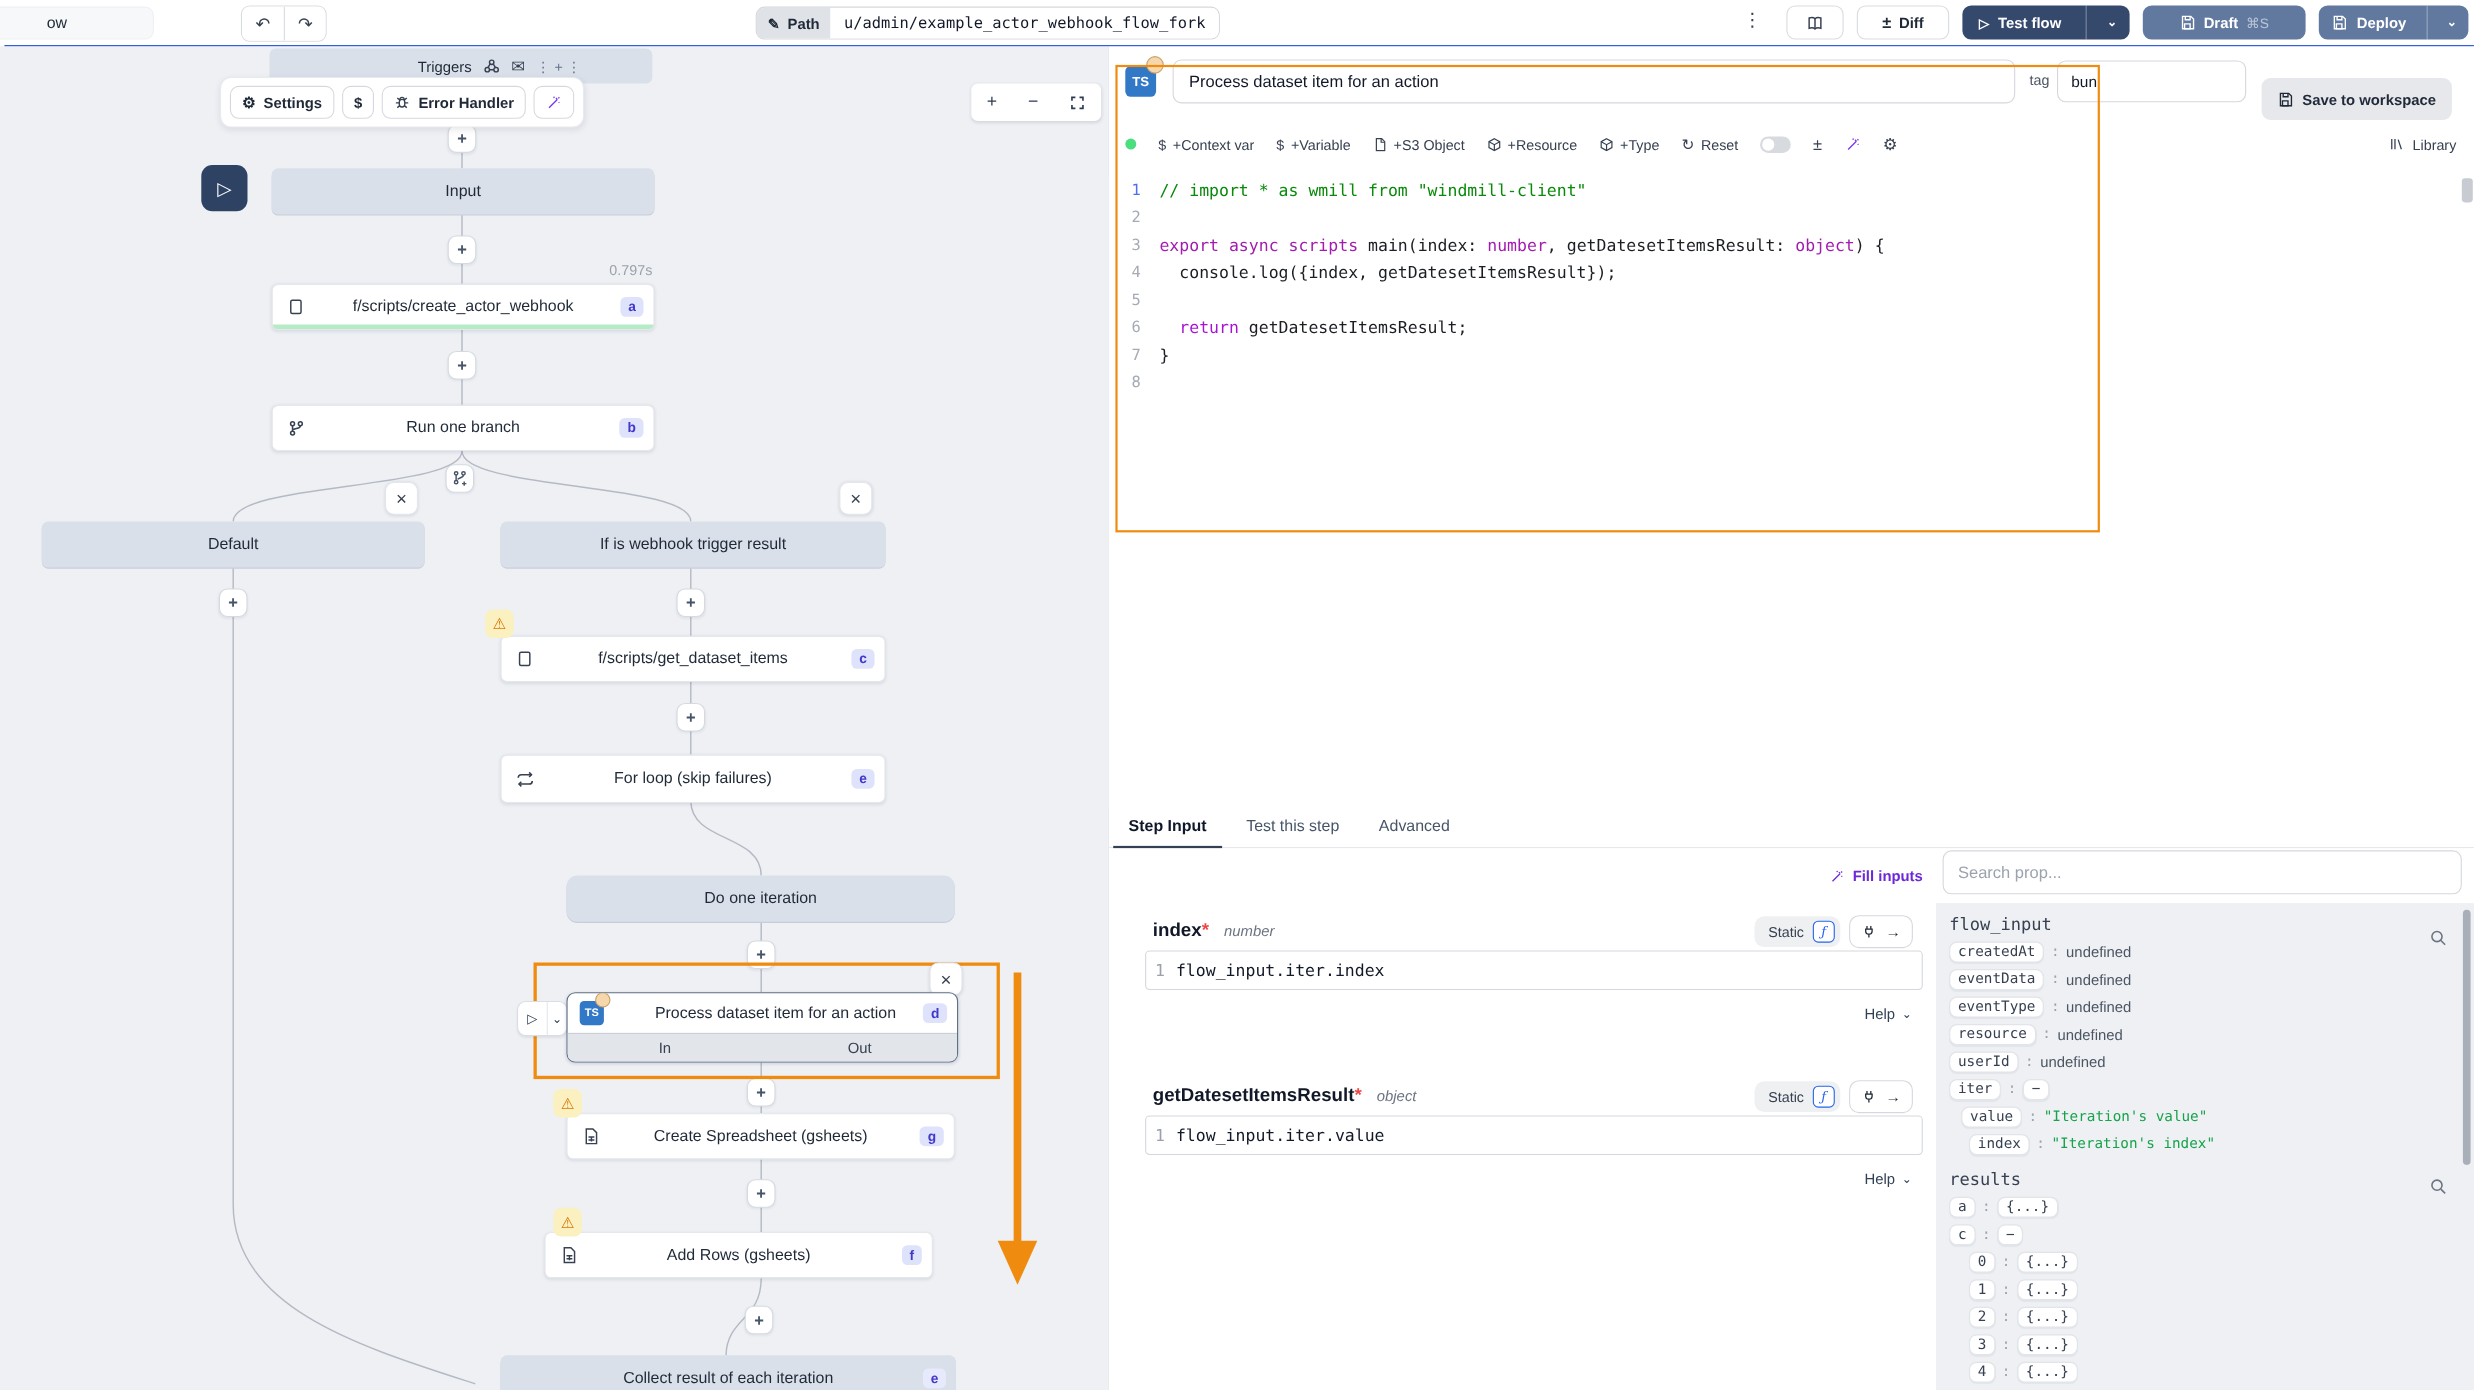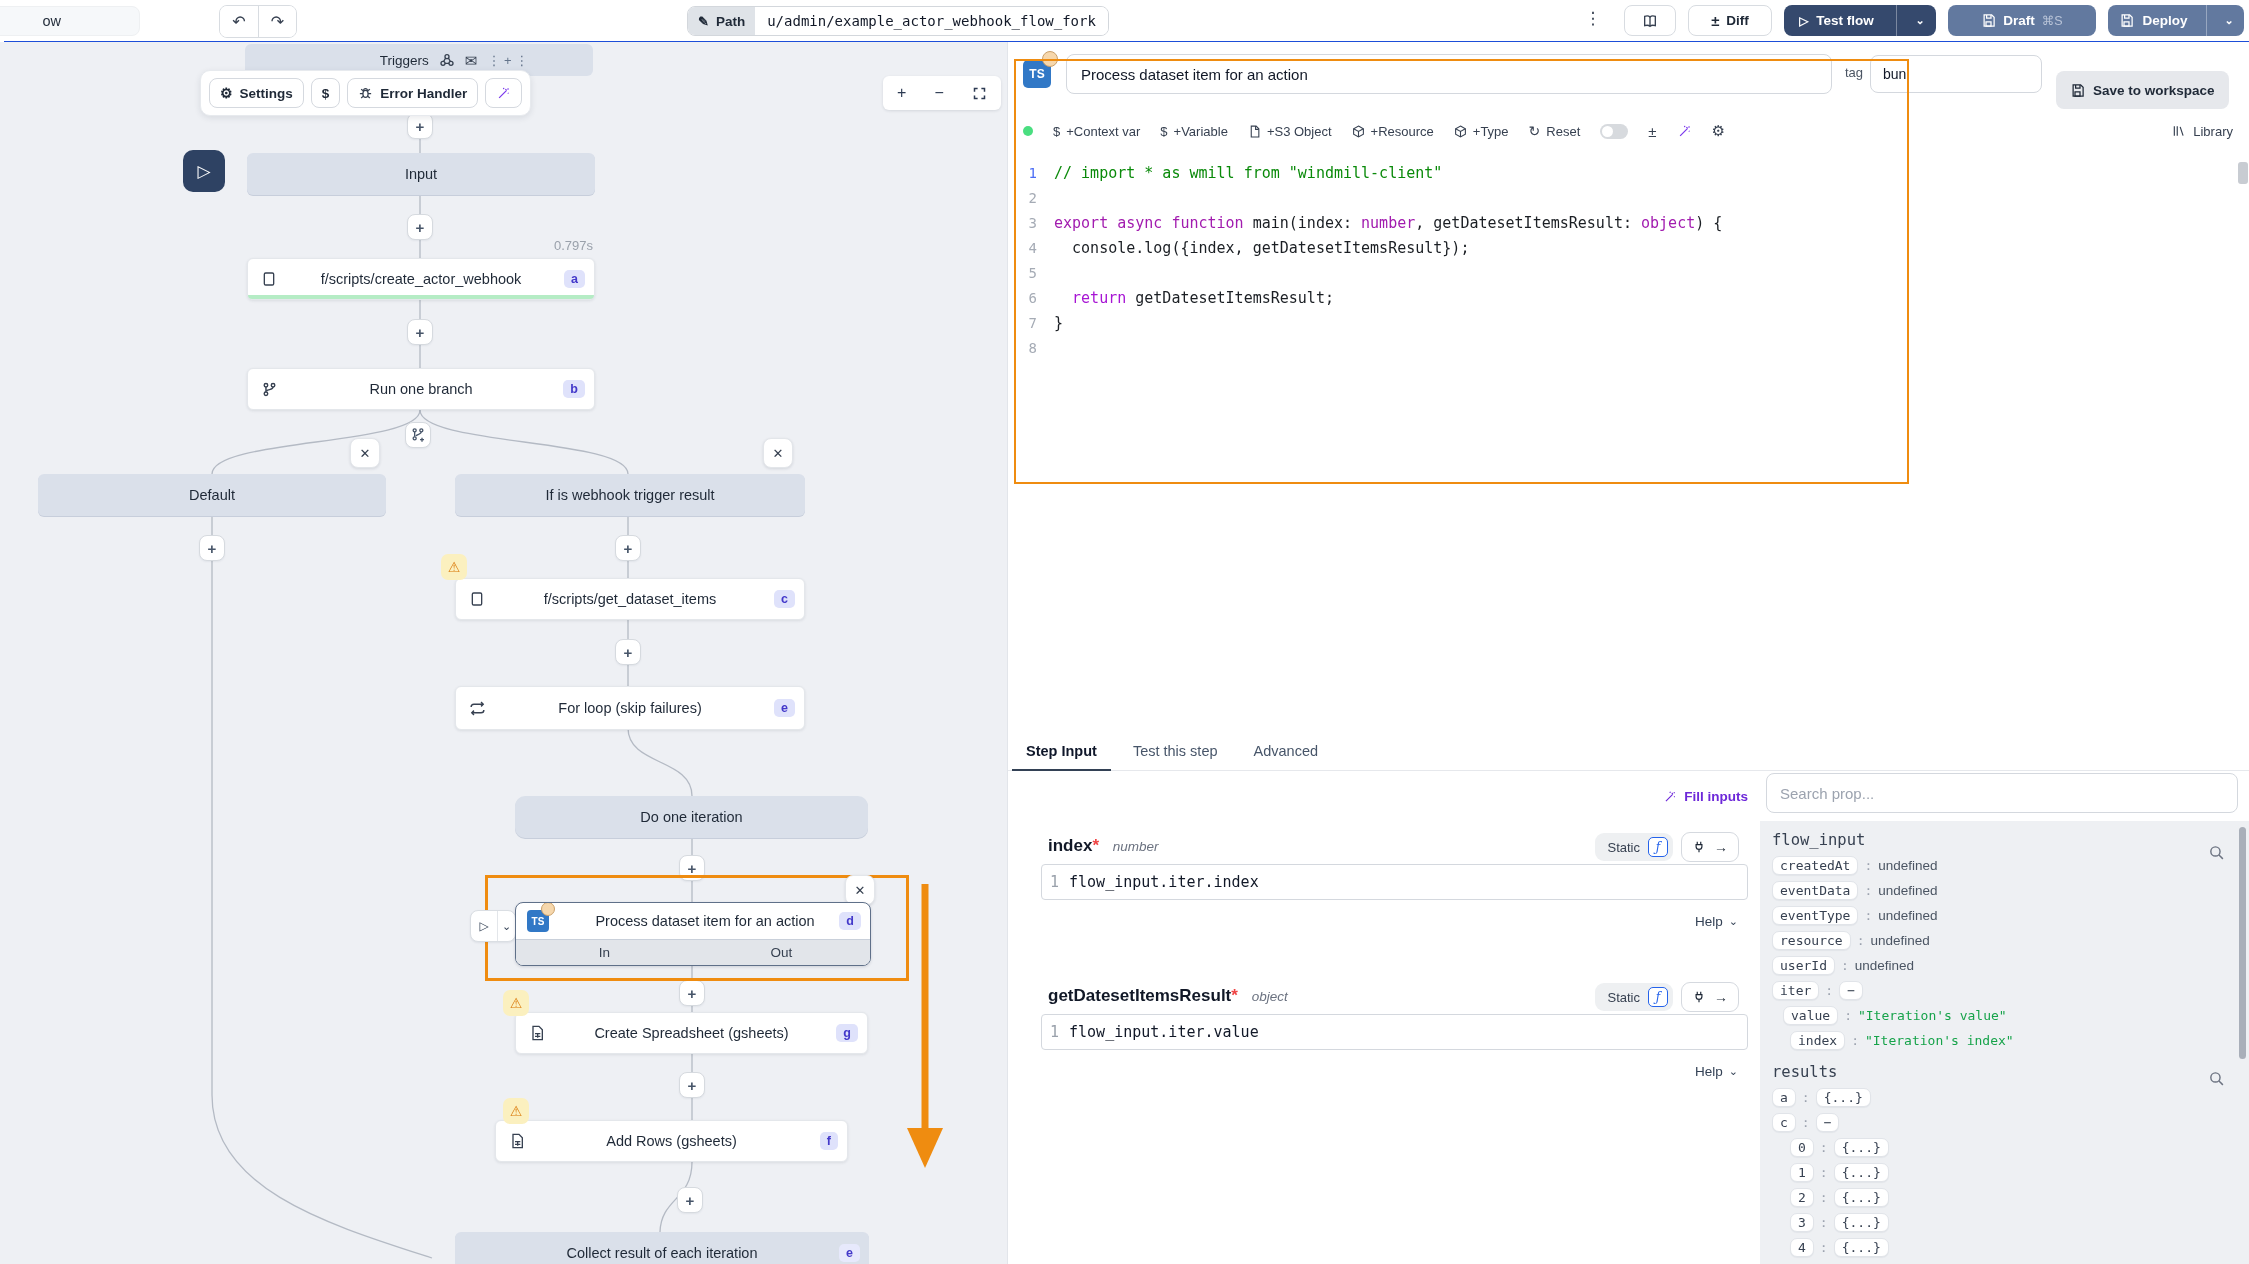--- a/index.html
+++ b/index.html
@@ -550,21 +550,21 @@
           </div>
           <div class="code-line">
             <span class="ln">2</span>
           </div>
           <div class="code-line">
             <span class="ln">3</span>
             <span class="ct kw">export</span>
             <span class="ct"> </span>
             <span class="ct kw">async</span>
             <span class="ct"> </span>
-            <span class="ct kw">function</span>
+            <span class="ct kw">scripts</span>
             <span class="ct"> main(index: </span>
             <span class="ct kw">number</span>
             <span class="ct">, getDatesetItemsResult: </span>
             <span class="ct kw">object</span>
             <span class="ct">) {</span>
           </div>
           <div class="code-line">
             <span class="ln">4</span>
             <span class="ct">  console.log({index, getDatesetItemsResult});</span>
           </div>

